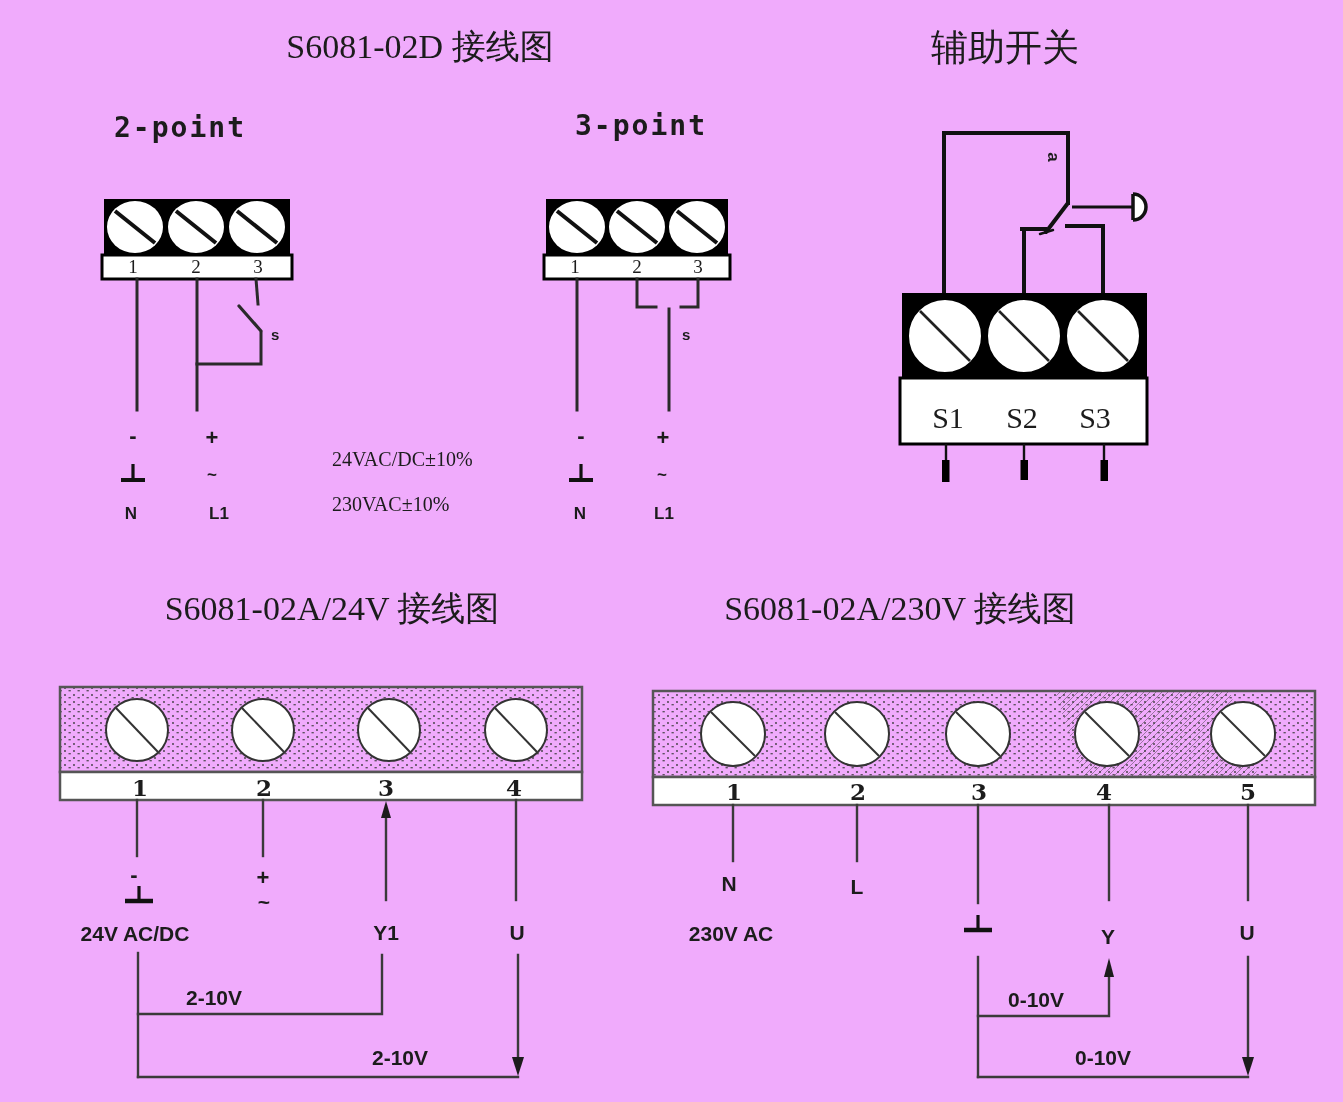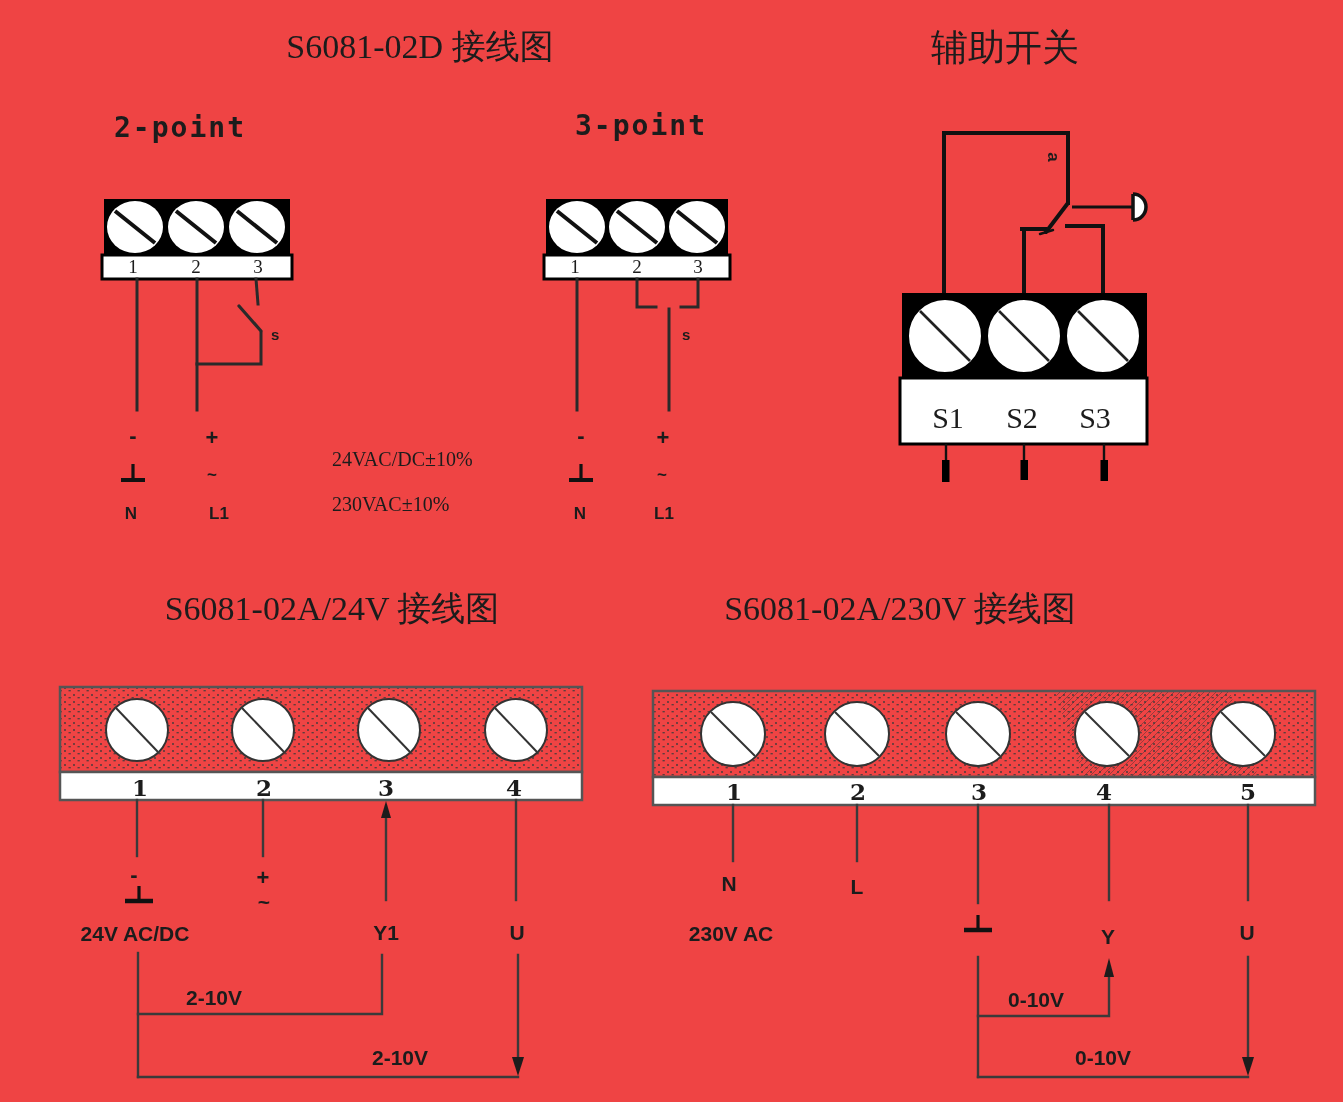--- a/index.html
+++ b/index.html
@@ -1,16 +1,16 @@
 <!DOCTYPE html>
 <html><head>
 <meta charset="utf-8">
 <style>
   html,body{margin:0;padding:0;background:#fff;}
-  #page{position:relative;width:1343px;height:1102px;background:#ef4444;overflow:hidden;}
+  #page{position:relative;width:1343px;height:1102px;background:#f0abfc;overflow:hidden;}
   svg{position:absolute;left:0;top:0;}
   text{fill:#1c1c1c;}
   .t-title{font-family:"Liberation Serif","DejaVu Serif",serif;font-size:34px;}
   .t-title-big{font-family:"Liberation Serif","DejaVu Serif",serif;font-size:37px;}
   .t-point{font-family:"DejaVu Sans Mono",monospace;font-weight:bold;font-size:28px;letter-spacing:2px;}
   .t-termnum{font-family:"Liberation Serif","DejaVu Serif",serif;font-size:19px;}
   .t-termnum-b{font-family:"DejaVu Serif","Liberation Serif",serif;font-weight:bold;font-size:23px;}
   .t-s123{font-family:"Liberation Serif","DejaVu Serif",serif;font-size:30px;}
   .t-note{font-family:"Liberation Serif","DejaVu Serif",serif;font-size:20px;}
   .t-label{font-family:"Liberation Sans","DejaVu Sans",sans-serif;font-weight:bold;font-size:17px;}

